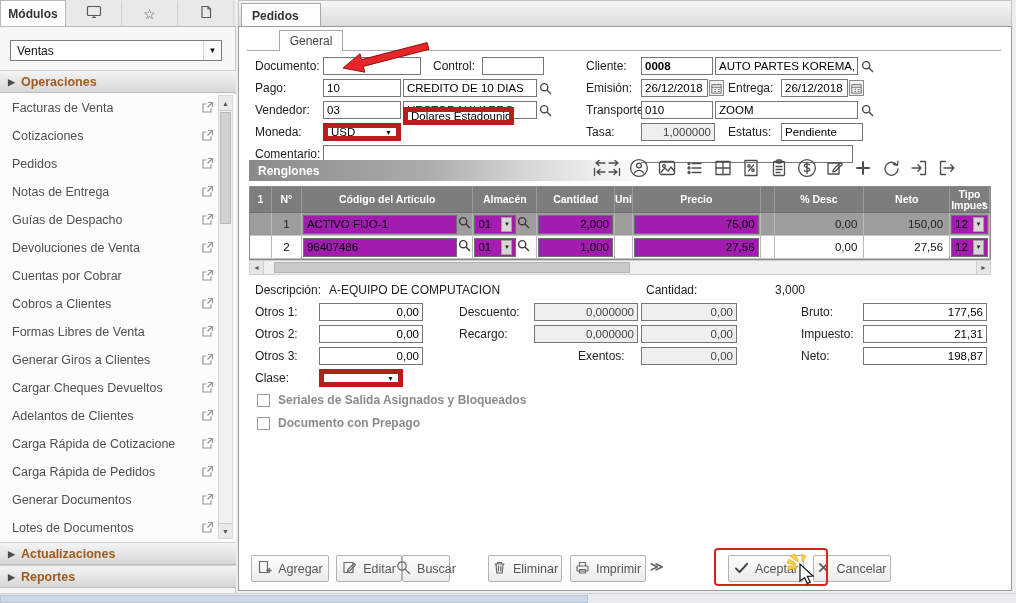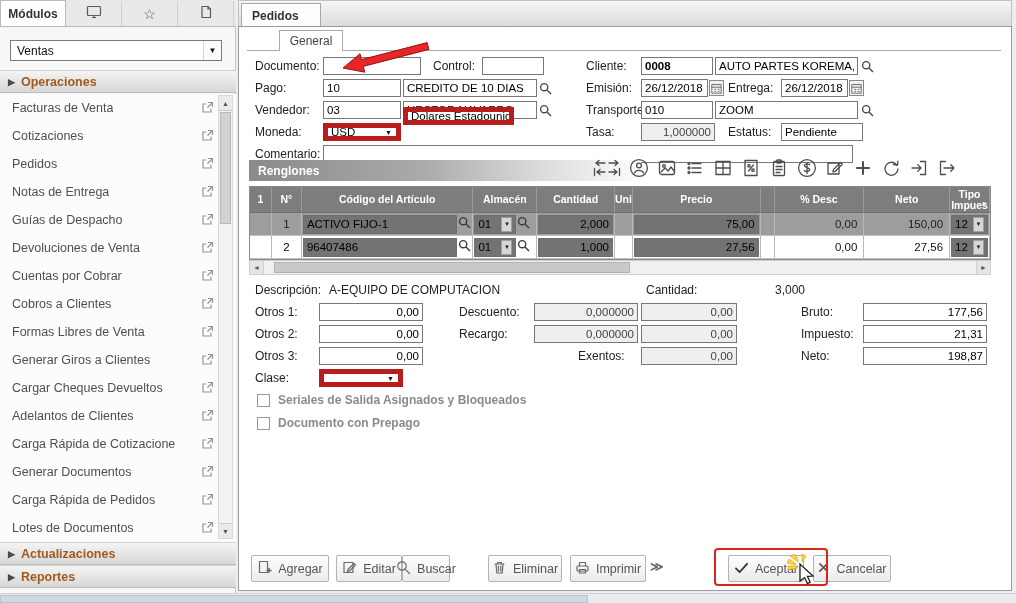--- a/index.html
+++ b/index.html
@@ -51,21 +51,21 @@
   
   .tbl{position:absolute;left:10px;top:159px;width:742px;border:1px solid #8a8a8a;background:#fff}
   .thead{display:flex;height:26px;background:#7d7d7d;border-bottom:1px solid #6f6f6f}
   .th{color:#fff;font-size:10.5px;font-weight:bold;display:flex;align-items:center;justify-content:center;border-right:1px solid #9b9b9b;overflow:hidden;text-align:center;line-height:11px;position:relative}
   .trow{display:flex;height:23px;border-bottom:1px solid #c2c2c2}
   .td{display:flex;align-items:center;border-right:1px solid #b9b9b9;overflow:hidden;padding:0 1px}
   .row-sel{background:#9d9d9d}
   .row-sel .tdnum,.row-sel .td{color:#1d1d1d}
   .row-pl{background:#fff}
   .c0{width:22px}.c1{width:30px;justify-content:center}.c2{width:172px}.c3{width:64px}.c4{width:78px}.c5{width:18px}.c6{width:128px}.c7{width:14px}.c8{width:90px}.c9{width:86px}.c10{width:40px}
-  .cbox{height:19px;background:#737373;border:1px solid #6f6f6f;font-size:11.5px;color:#000;display:flex;align-items:center;padding:0 3px;flex:1;overflow:hidden;white-space:nowrap}
+  .cbox{height:19px;background:#a21caf;border:1px solid #6f6f6f;font-size:11.5px;color:#000;display:flex;align-items:center;padding:0 3px;flex:1;overflow:hidden;white-space:nowrap}
   .cbox.num{justify-content:flex-end}
   .boxdd{margin-left:auto;flex:none;width:11px;height:15px;background:#d6d6d6;border:1px solid #9f9f9f;font-size:6px;color:#222;display:flex;align-items:center;justify-content:center}
   .tdnum{flex:1;text-align:right;font-size:11.5px;padding-right:5px;color:#111}
   .cmag{flex:none;margin-left:1px}
   .tipo-dd{position:absolute;right:2px;bottom:2px;font-size:6px;color:#fff}
 
   .hscroll{position:absolute;left:10px;top:233px;width:742px;height:15px;background:#f0f0f0;border:1px solid #cfcfcf}
   .hs-btn{position:absolute;top:0;width:14px;height:13px;background:#e5e5e5;font-size:7px;color:#555;display:flex;align-items:center;justify-content:center}
   .hs-thumb{position:absolute;left:24px;top:1px;width:356px;height:11px;background:#c9c9c9;border:1px solid #b2b2b2}
 
@@ -221,29 +221,29 @@
         </div>
       <div class="menu-item">
           <span class="mi-label">Carga Rápida de Cotizacione</span>
           <span class="mi-ext"><svg width="13" height="13" viewBox="0 0 13 13" fill="none" stroke="#969696" stroke-width="1.2">
               <path d="M5.5 3 H2 v8 h8 V7.5"></path>
               <path d="M7 1.5 h4.5 V6"></path>
               <path d="M11.5 1.5 L6.5 6.5"></path>
             </svg></span>
         </div>
       <div class="menu-item">
+          <span class="mi-label">Carga Rápida de Pedidos</span>
+          <span class="mi-ext"><svg width="13" height="13" viewBox="0 0 13 13" fill="none" stroke="#969696" stroke-width="1.2">
+              <path d="M5.5 3 H2 v8 h8 V7.5"></path>
+              <path d="M7 1.5 h4.5 V6"></path>
+              <path d="M11.5 1.5 L6.5 6.5"></path>
+            </svg></span>
+        </div>
+      <div class="menu-item">
           <span class="mi-label">Generar Documentos</span>
-          <span class="mi-ext"><svg width="13" height="13" viewBox="0 0 13 13" fill="none" stroke="#969696" stroke-width="1.2">
-              <path d="M5.5 3 H2 v8 h8 V7.5"></path>
-              <path d="M7 1.5 h4.5 V6"></path>
-              <path d="M11.5 1.5 L6.5 6.5"></path>
-            </svg></span>
-        </div>
-      <div class="menu-item">
-          <span class="mi-label">Carga Rápida de Pedidos</span>
           <span class="mi-ext"><svg width="13" height="13" viewBox="0 0 13 13" fill="none" stroke="#969696" stroke-width="1.2">
               <path d="M5.5 3 H2 v8 h8 V7.5"></path>
               <path d="M7 1.5 h4.5 V6"></path>
               <path d="M11.5 1.5 L6.5 6.5"></path>
             </svg></span>
         </div>
       <div class="menu-item">
           <span class="mi-label">Lotes de Documentos</span>
           <span class="mi-ext"><svg width="13" height="13" viewBox="0 0 13 13" fill="none" stroke="#969696" stroke-width="1.2">
               <path d="M5.5 3 H2 v8 h8 V7.5"></path>

